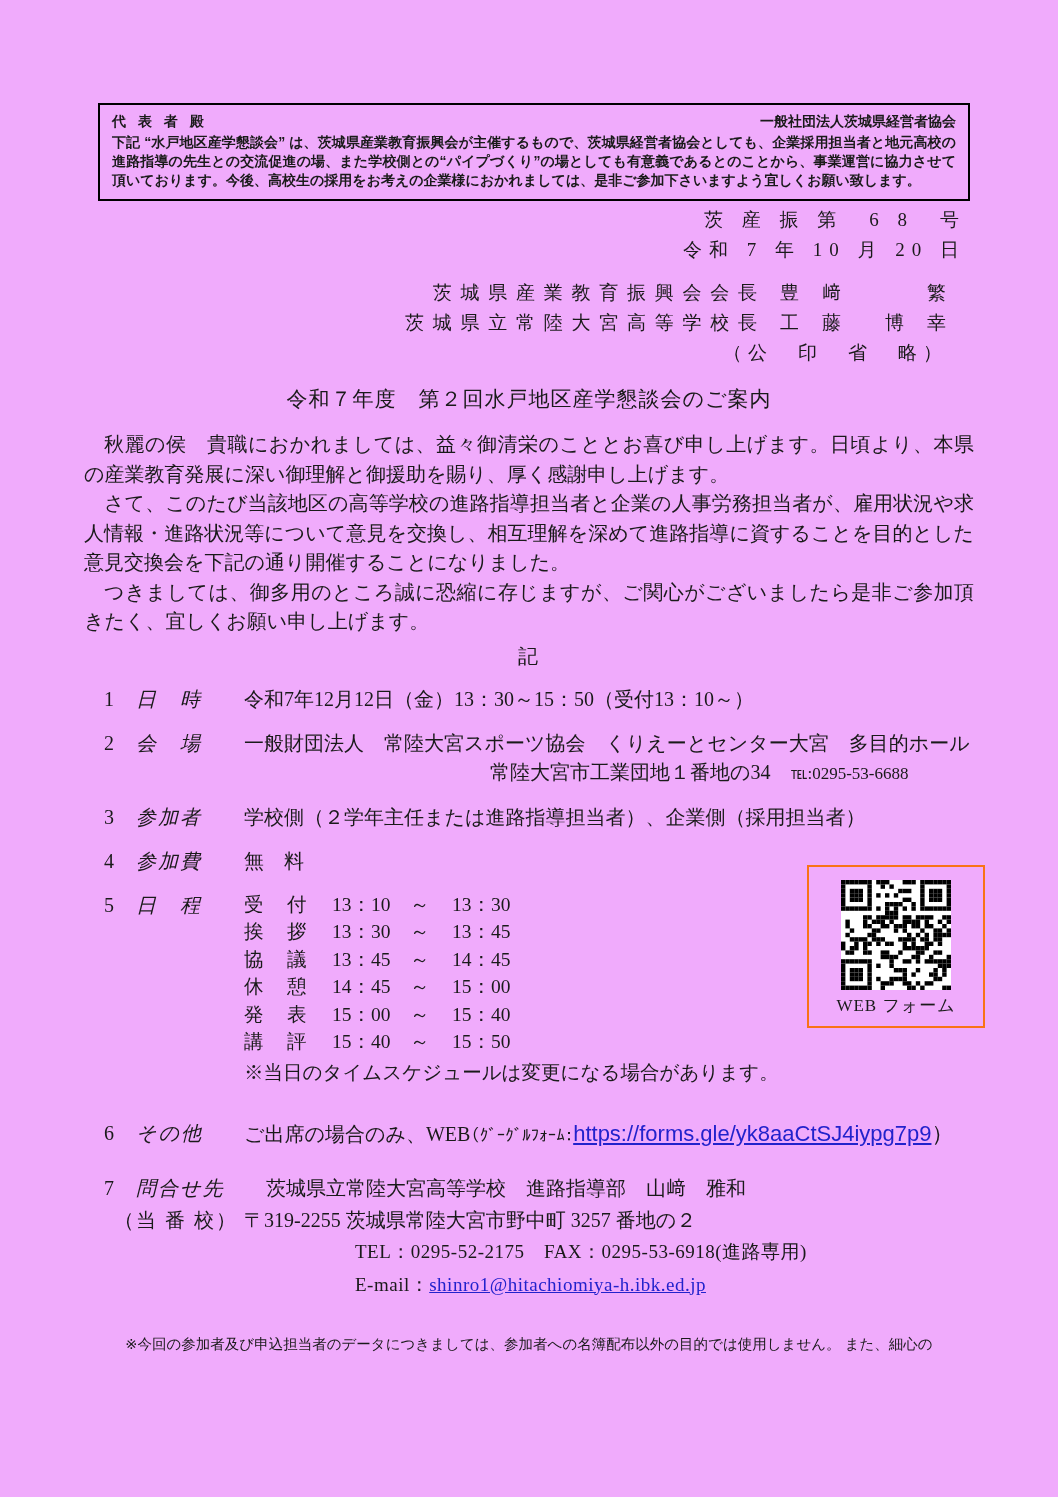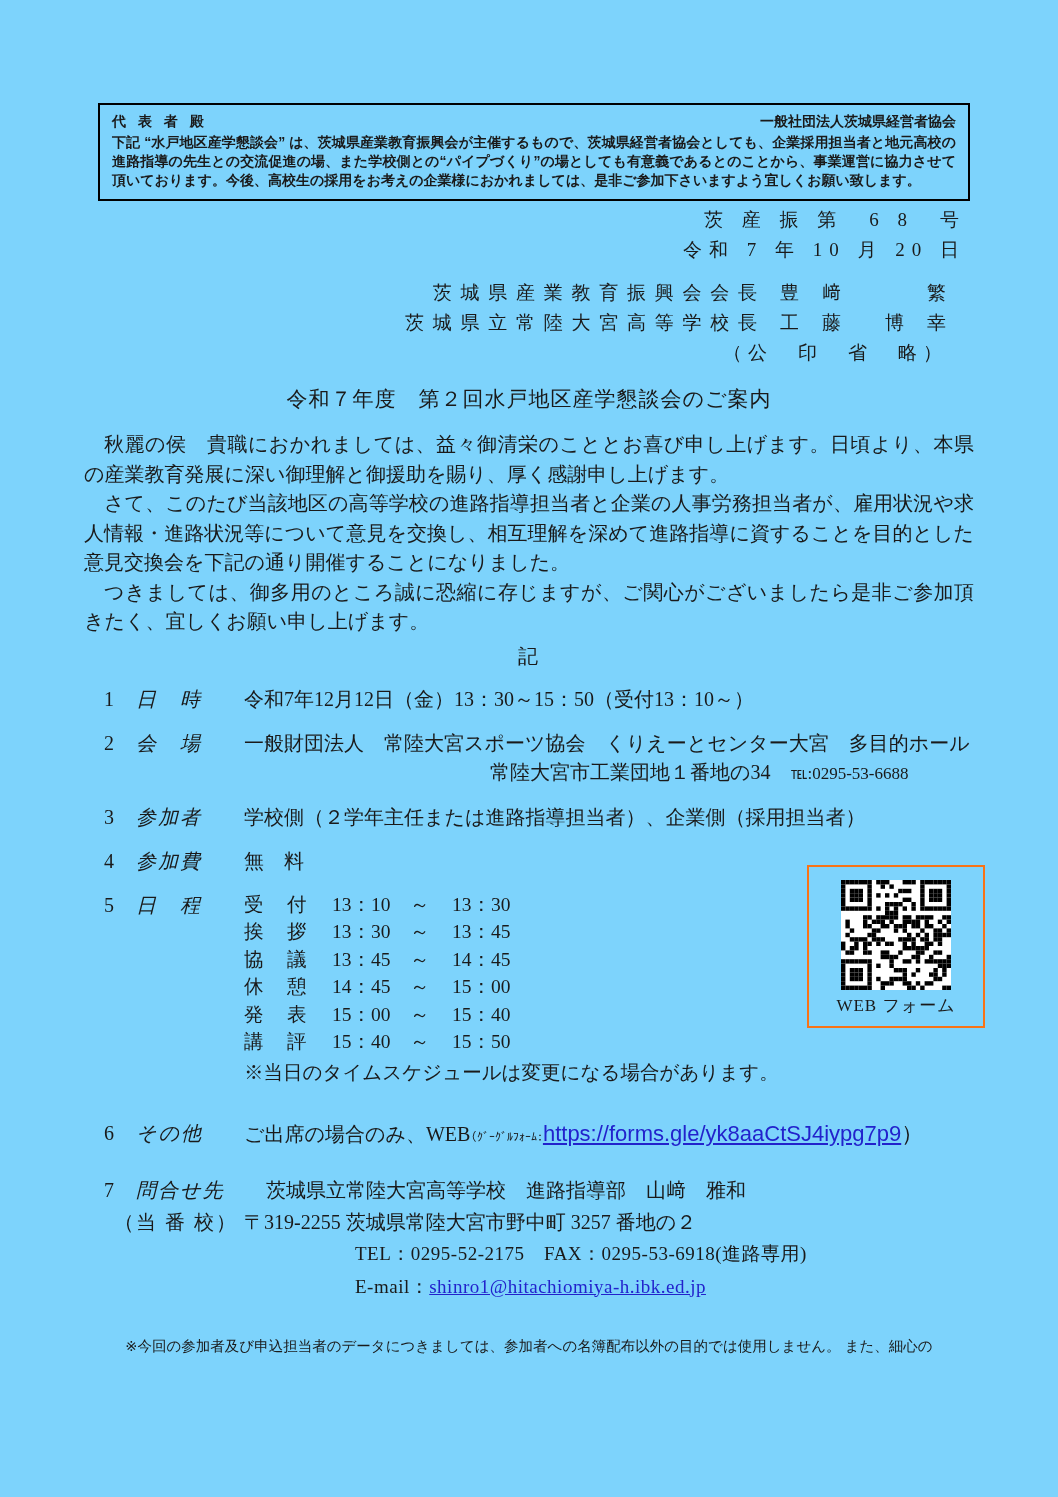--- a/index.html
+++ b/index.html
@@ -1,19 +1,19 @@
 <!DOCTYPE html>
 <html lang="ja" style="--link: #2222cc; --ink: #1a1a1a;"><head>
 <meta charset="utf-8">
 <style>
   :root { --link:#2222cc; --ink:#1a1a1a; }
   * { margin:0; padding:0; box-sizing:border-box; }
   html,body { background:#ffffff; }
   .page {
-    position:relative; width:1058px; height:1497px; background:#7dd3fc;
+    position:relative; width:1058px; height:1497px; background:#f0abfc;
     color:var(--ink); overflow:hidden;
     font-family:"Liberation Serif","DejaVu Serif",serif;
   }
 
   
   .notice-box {
     position:absolute; left:98px; top:103px; width:872px;
     border:2px solid #000; padding:7px 12px 9px 12px;
     font-family:"Liberation Sans","DejaVu Sans",sans-serif;
     font-weight:bold; font-size:14px; line-height:19px;
@@ -53,21 +53,21 @@
   
   .qr-box {
     position:absolute; left:807px; top:865px; width:178px; height:163px;
     border:2px solid #f97316; text-align:center;
   }
   .qr-box svg { display:block; margin:13px auto 4px auto; width:110px; height:110px; }
   .qr-label { font-size:17px; letter-spacing:1px; }
 
   
   .other-l1 { display:flex; align-items:baseline; }
-  .kana-small { font-size:12px; }
+  .kana-small { font-size:17px; }
   .link { color:var(--link); text-decoration:underline; cursor:pointer; }
   .url { font-family:"Liberation Sans","DejaVu Sans",sans-serif; font-size:22px; }
   .bu { font-weight:bold; text-decoration:underline; }
   .other-lines { margin-top:14px; }
   .other-lines div { margin-bottom:7px; }
 
   
   .contact-sub { display:flex; margin-left:114px; margin-top:2px; font-size:20px; line-height:30px; }
   .contact-sub .sub-label { width:130px; letter-spacing:2px; }
   .contact-indent { margin-left:355px; font-size:19px; line-height:33px; }

